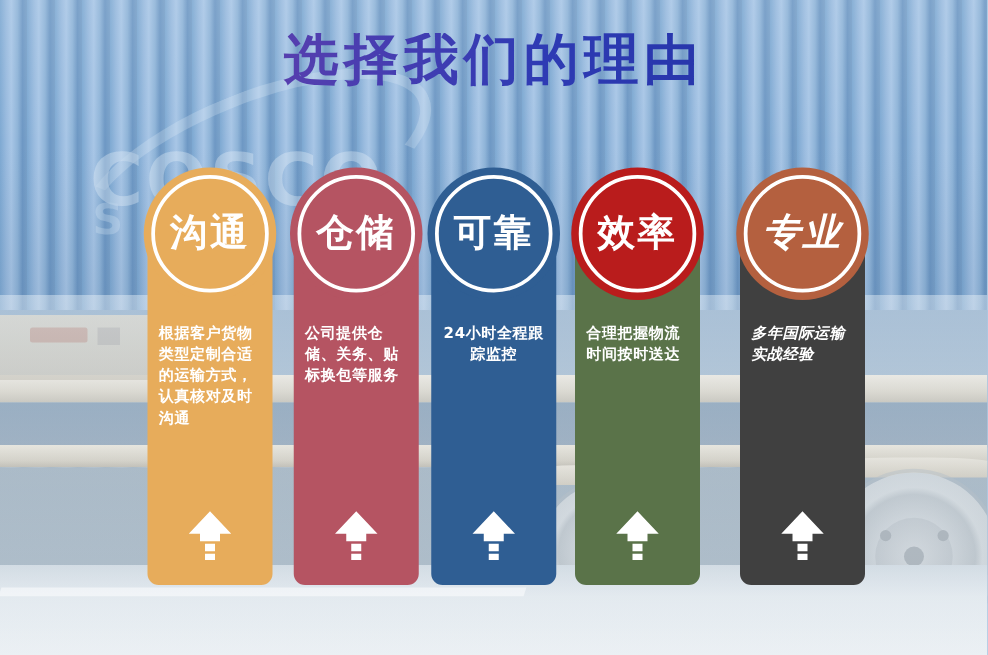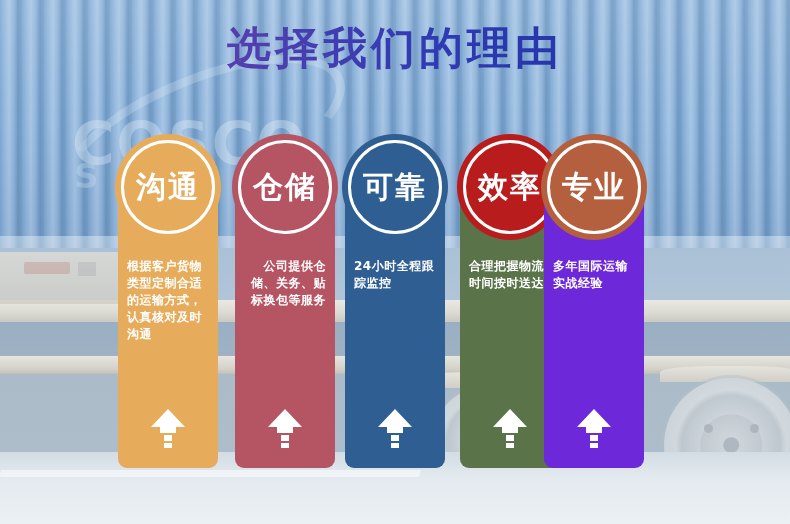--- a/index.html
+++ b/index.html
@@ -221,33 +221,33 @@
           <div class="circle-ring"></div>
           <div class="circle-label">沟通</div>
         </div>
         <div class="col-text">根据客户货物类型定制合适的运输方式，认真核对及时沟通</div>
         <div class="arrow"><svg viewBox="0 0 38 44" width="38" height="44" aria-hidden="true">
             <path d="M19 1 L36 19 L27 19 L27 25 L11 25 L11 19 L2 19 Z" fill="#ffffff"></path>
             <rect x="15" y="27" width="8" height="6" fill="#ffffff"></rect>
             <rect x="15" y="35" width="8" height="5" fill="#ffffff"></rect>
           </svg></div>
       </div>
-      <div class="col" style="left: 235px; background: rgb(181, 84, 98); text-align: right;">
+      <div class="col" style="left: 235px; background: rgb(181, 84, 98);">
         <div class="circle" style="background: rgb(181, 84, 98);">
           <div class="circle-ring"></div>
           <div class="circle-label">仓储</div>
         </div>
         <div class="col-text">公司提供仓储、关务、贴标换包等服务</div>
         <div class="arrow"><svg viewBox="0 0 38 44" width="38" height="44" aria-hidden="true">
             <path d="M19 1 L36 19 L27 19 L27 25 L11 25 L11 19 L2 19 Z" fill="#ffffff"></path>
             <rect x="15" y="27" width="8" height="6" fill="#ffffff"></rect>
             <rect x="15" y="35" width="8" height="5" fill="#ffffff"></rect>
           </svg></div>
       </div>
-      <div class="col" style="left: 345px; background: rgb(47, 94, 147);">
+      <div class="col" style="left: 345px; background: rgb(47, 94, 147); text-align: center;">
         <div class="circle" style="background: rgb(47, 94, 147);">
           <div class="circle-ring"></div>
           <div class="circle-label">可靠</div>
         </div>
         <div class="col-text">24小时全程跟踪监控</div>
         <div class="arrow"><svg viewBox="0 0 38 44" width="38" height="44" aria-hidden="true">
             <path d="M19 1 L36 19 L27 19 L27 25 L11 25 L11 19 L2 19 Z" fill="#ffffff"></path>
             <rect x="15" y="27" width="8" height="6" fill="#ffffff"></rect>
             <rect x="15" y="35" width="8" height="5" fill="#ffffff"></rect>
           </svg></div>
@@ -257,21 +257,21 @@
           <div class="circle-ring"></div>
           <div class="circle-label">效率</div>
         </div>
         <div class="col-text">合理把握物流时间按时送达</div>
         <div class="arrow"><svg viewBox="0 0 38 44" width="38" height="44" aria-hidden="true">
             <path d="M19 1 L36 19 L27 19 L27 25 L11 25 L11 19 L2 19 Z" fill="#ffffff"></path>
             <rect x="15" y="27" width="8" height="6" fill="#ffffff"></rect>
             <rect x="15" y="35" width="8" height="5" fill="#ffffff"></rect>
           </svg></div>
       </div>
-      <div class="col" style="left: 544px; background: #6d28d9;">
+      <div class="col" style="left: 592px; background: #404040; font-style: italic;">
         <div class="circle" style="background: rgb(180, 96, 63);">
           <div class="circle-ring"></div>
           <div class="circle-label">专业</div>
         </div>
         <div class="col-text">多年国际运输实战经验</div>
         <div class="arrow"><svg viewBox="0 0 38 44" width="38" height="44" aria-hidden="true">
             <path d="M19 1 L36 19 L27 19 L27 25 L11 25 L11 19 L2 19 Z" fill="#ffffff"></path>
             <rect x="15" y="27" width="8" height="6" fill="#ffffff"></rect>
             <rect x="15" y="35" width="8" height="5" fill="#ffffff"></rect>
           </svg></div>

